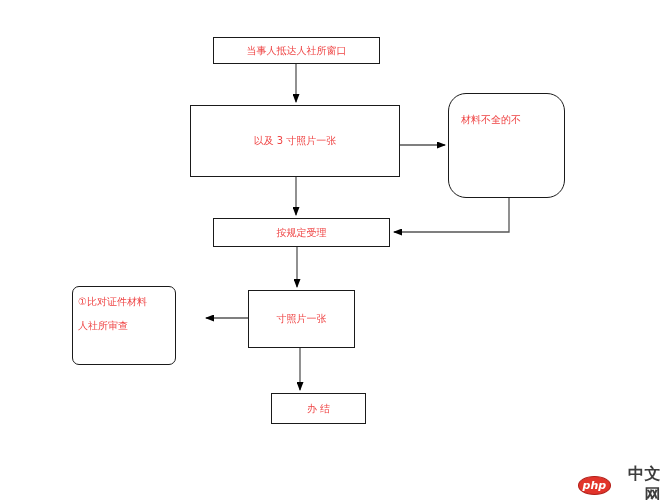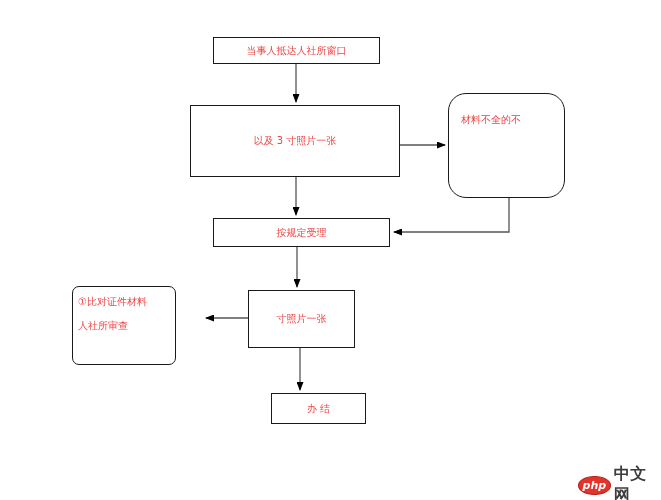--- a/index.html
+++ b/index.html
@@ -57,20 +57,21 @@
   #n-done     { left: 255px; top: 393px; width: 95px;  height: 31px; margin-left: 16px; }
 
   .watermark {
     position: absolute;
     left: 578px;
     top: 474px;
     height: 22px;
     display: flex;
     align-items: center;
     gap: 3px;
+    text-align: right;
   }
   .wm-logo {
     display: inline-flex;
     align-items: center;
     justify-content: center;
     width: 34px;
     height: 19px;
     border-radius: 50%;
     background: #e2342b;
     border: 1px solid #b3201a;

